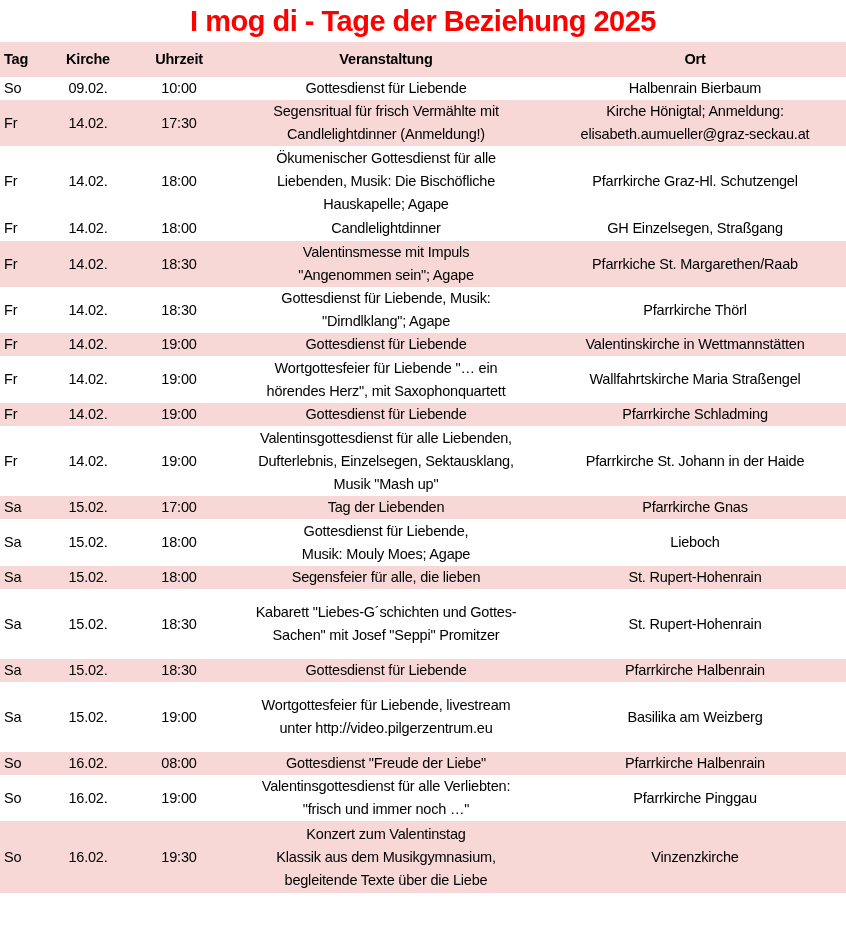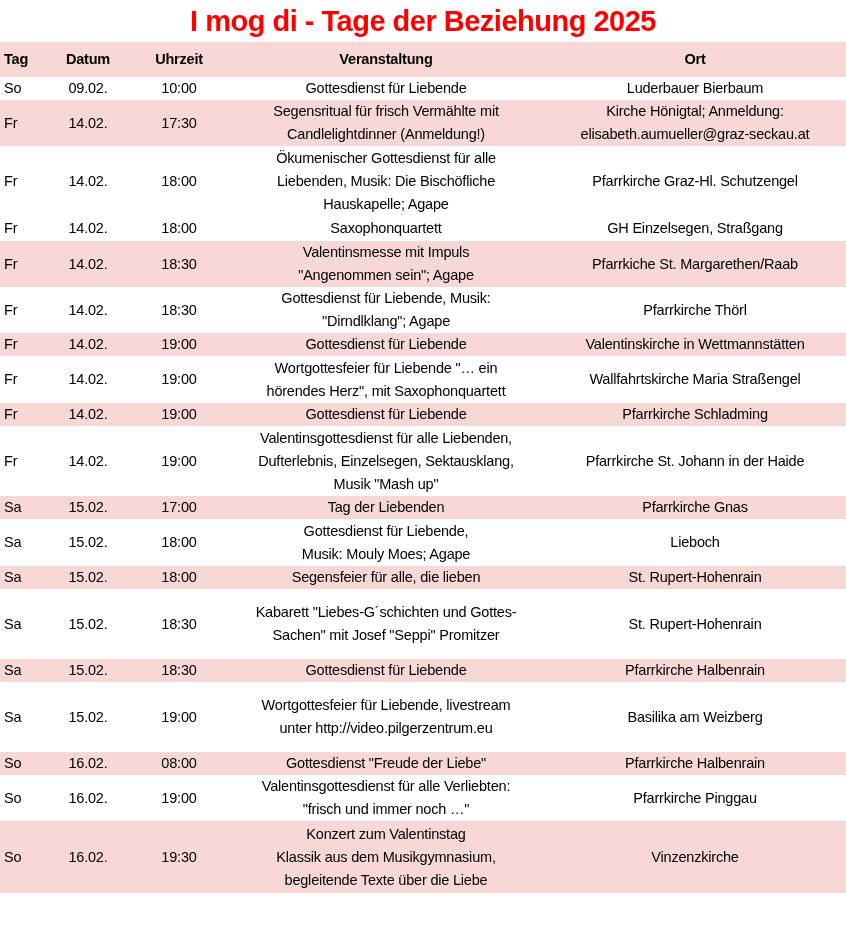--- a/index.html
+++ b/index.html
@@ -69,33 +69,33 @@
     <colgroup>
       <col class="c-tag">
       <col class="c-datum">
       <col class="c-uhrzeit">
       <col class="c-veranstaltung">
       <col class="c-ort">
     </colgroup>
     <thead>
       <tr class="header-row">
         <th class="col-tag">Tag</th>
-        <th class="col-datum">Datum</th>
+        <th class="col-datum">Kirche</th>
         <th class="col-uhrzeit">Uhrzeit</th>
         <th class="col-veranstaltung">Veranstaltung</th>
         <th class="col-ort">Ort</th>
       </tr>
     </thead>
     <tbody id="event-rows">
         <tr style="height: 23px;">
           <td class="cell-tag">So</td>
           <td class="cell-datum">09.02.</td>
           <td class="cell-uhrzeit">10:00</td>
           <td class="cell-veranstaltung">Gottesdienst für Liebende</td>
-          <td class="cell-ort">Luderbauer Bierbaum</td>
+          <td class="cell-ort">Halbenrain Bierbaum</td>
         </tr>
         <tr class="shaded" style="height: 46px;">
           <td class="cell-tag">Fr</td>
           <td class="cell-datum">14.02.</td>
           <td class="cell-uhrzeit">17:30</td>
           <td class="cell-veranstaltung">Segensritual für frisch Vermählte mit
 Candlelightdinner (Anmeldung!)</td>
           <td class="cell-ort">Kirche Hönigtal; Anmeldung:
 elisabeth.aumueller@graz-seckau.at</td>
         </tr>
@@ -105,21 +105,21 @@
           <td class="cell-uhrzeit">18:00</td>
           <td class="cell-veranstaltung">Ökumenischer Gottesdienst für alle
 Liebenden, Musik: Die Bischöfliche
 Hauskapelle; Agape</td>
           <td class="cell-ort">Pfarrkirche Graz-Hl. Schutzengel</td>
         </tr>
         <tr style="height: 25px;">
           <td class="cell-tag">Fr</td>
           <td class="cell-datum">14.02.</td>
           <td class="cell-uhrzeit">18:00</td>
-          <td class="cell-veranstaltung">Saxophonquartett</td>
+          <td class="cell-veranstaltung">Candlelightdinner</td>
           <td class="cell-ort">GH Einzelsegen, Straßgang</td>
         </tr>
         <tr class="shaded" style="height: 46px;">
           <td class="cell-tag">Fr</td>
           <td class="cell-datum">14.02.</td>
           <td class="cell-uhrzeit">18:30</td>
           <td class="cell-veranstaltung">Valentinsmesse mit Impuls
 "Angenommen sein"; Agape</td>
           <td class="cell-ort">Pfarrkiche St. Margarethen/Raab</td>
         </tr>

